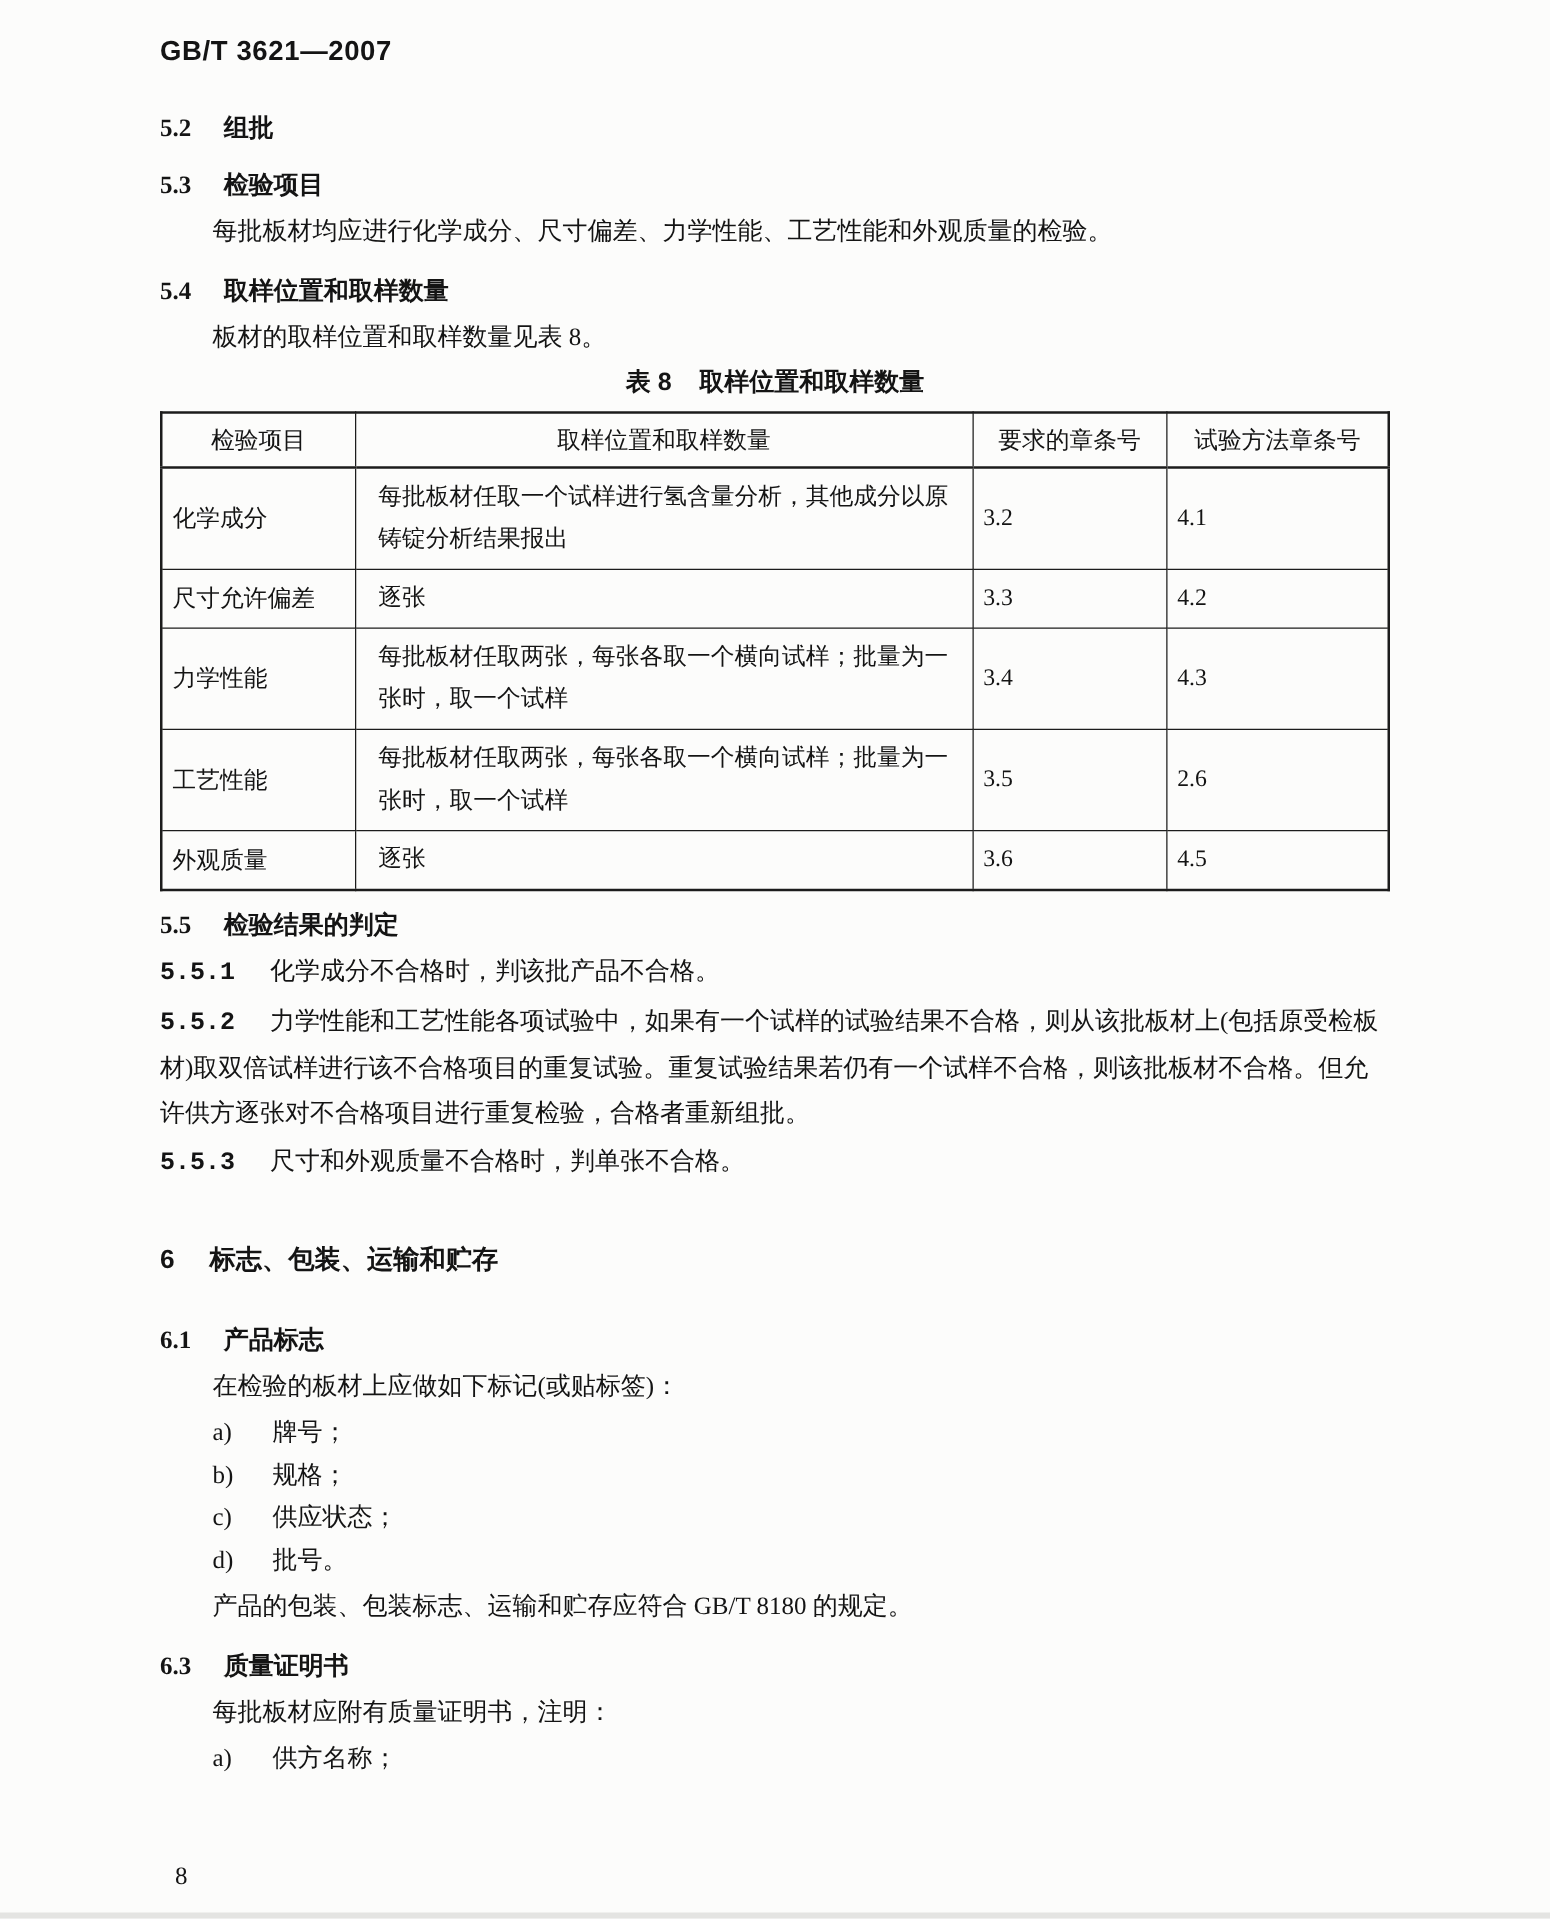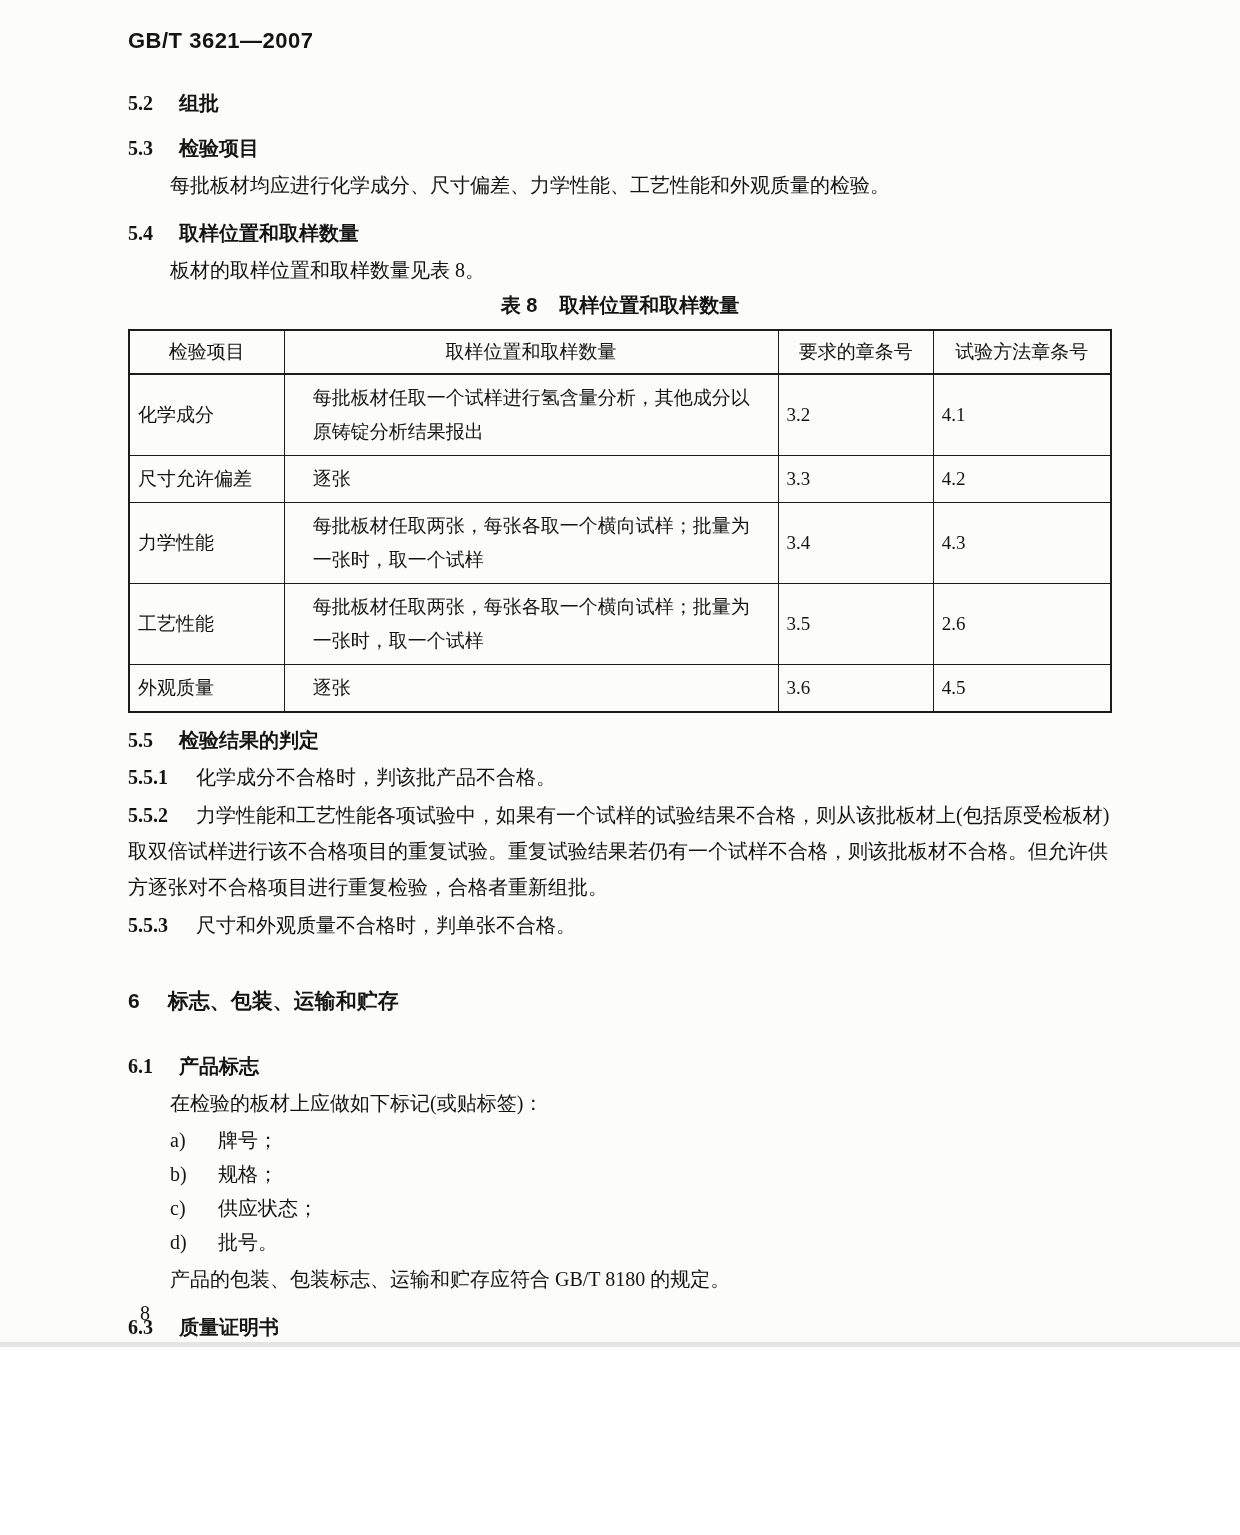--- a/index.html
+++ b/index.html
@@ -4,21 +4,21 @@
 <style>
   * { margin: 0; padding: 0; box-sizing: border-box; }
   html, body { width: 1240px; }
   body {
     font-family: "Liberation Serif", serif;
     background: #ffffff;
   }
   .page {
     position: relative;
     width: 1240px;
-    height: 1347px;
+    height: 1535px;
     background: #fcfcfb;
     color: #141414;
     overflow: hidden;
   }
   .content {
     padding: 16px 128px 0 128px;
     font-size: 20px;
   }
   .doc-header {
     margin-top: 12px;
@@ -47,21 +47,21 @@
   .para {
     line-height: 36px;
     text-indent: 42px;
     margin: 2px 0;
   }
   .clause {
     line-height: 36px;
     margin: 2px 0;
   }
   .clause-num {
-    font-family: Liberation Serif, serif;
+    font-family: Liberation Mono, monospace;
     font-weight: bold;
     margin-right: 28px;
   }
   .table-caption {
     text-align: center;
     font-family: "Liberation Sans", sans-serif;
     font-weight: bold;
     font-size: 20px;
     margin-top: 4px;
     margin-bottom: 10px;
@@ -82,21 +82,21 @@
     font-weight: normal;
     height: 44px;
     text-align: center;
     border-bottom: 2px solid #1c1c1c;
   }
   table.t8 td.c-item, table.t8 td.c-req, table.t8 td.c-test {
     text-align: left;
   }
   table.t8 td.c-method {
     text-align: left;
-    padding-left: 28px;
+    padding-left: 18px;
     padding-right: 14px;
     line-height: 34px;
   }
   table.t8 tr.tall td { height: 76px; }
   table.t8 tr.short td { height: 44px; }
   col.w-item { width: 15.8%; }
   col.w-method { width: 50.3%; }
   col.w-req { width: 15.8%; }
   col.w-test { width: 18.1%; }
   .list-item {

